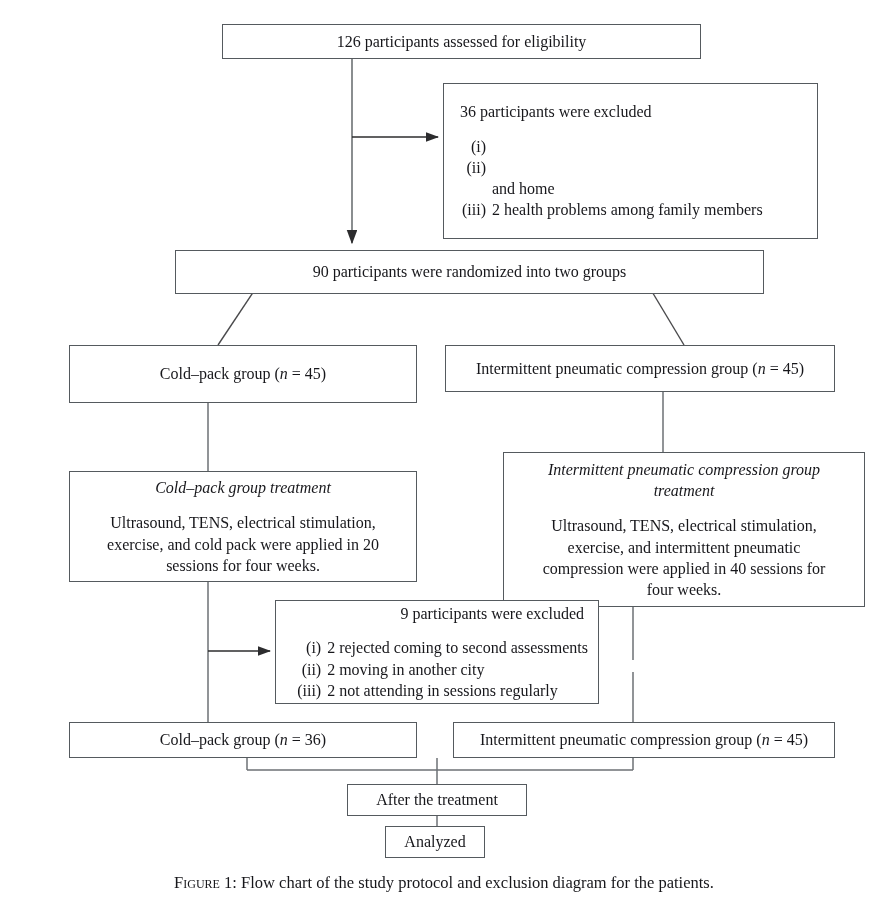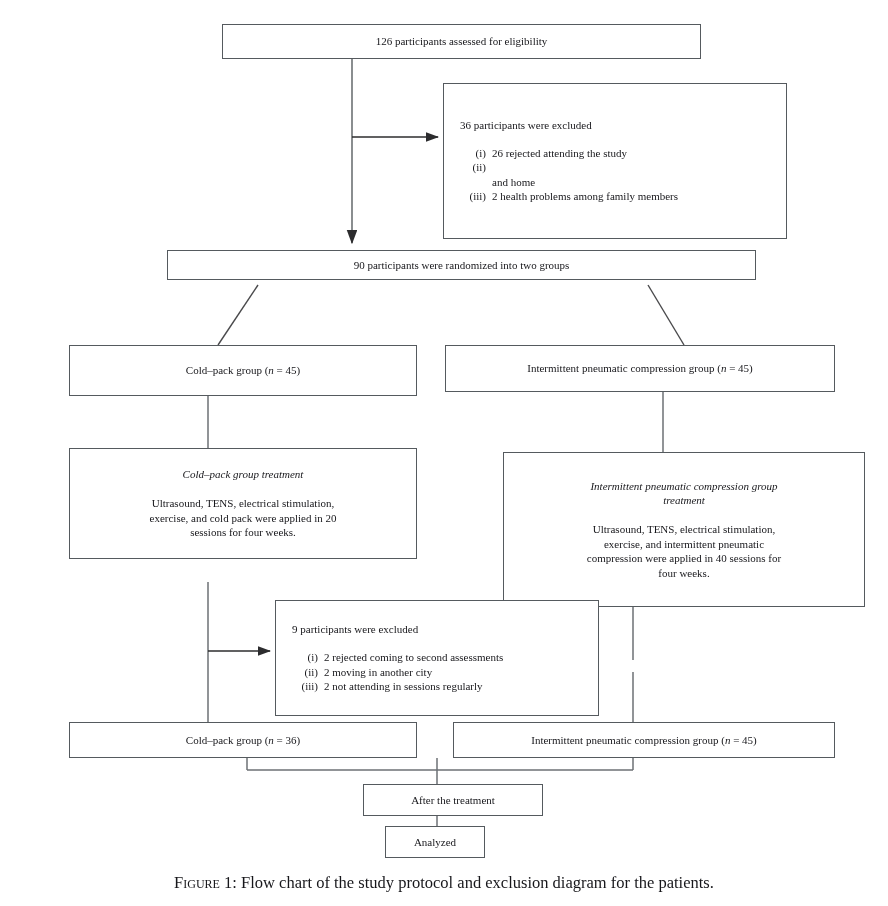--- a/index.html
+++ b/index.html
@@ -28,21 +28,21 @@
     pointer-events: none;
   }
   .box {
     position: absolute;
     box-sizing: border-box;
     border: 1.4px solid #555a5e;
     background: #ffffff;
     display: flex;
     flex-direction: column;
     justify-content: center;
-    font-size: 11px;
+    font-size: 16px;
     line-height: 1.33;
     z-index: 2;
   }
   .box.center { text-align: center; align-items: center; }
   .box.left   { text-align: left;  align-items: stretch; }
   .pad { padding: 0 10px; }
 
   .title-italic {
     font-style: italic;
     text-align: center;
@@ -130,76 +130,75 @@
     <line x1="633" y1="758" x2="633" y2="770" stroke="#6d7174" stroke-width="1.5"></line>
     <line x1="633" y1="770" x2="437" y2="770" stroke="#6d7174" stroke-width="1.5"></line>
 
     <line x1="437" y1="816" x2="437" y2="826" stroke="#6d7174" stroke-width="1.5"></line>
   </svg>
 
   <div class="box center" style="left:222px; top:24px; width:479px; height:35px;">
     <div class="pad">126 participants assessed for eligibility</div>
   </div>
 
-  <div class="box left" style="left:443px; top:83px; width:344px; height:156px;">
+  <div class="box left" style="left:443px; top:83px; width:375px; height:156px;">
     <div class="excl-head">36 participants were excluded</div>
     <ul class="excl-list">
       <li>
         <span class="marker">(i)</span>
-        <span class="item-text">26 rejected attending the study</span>
       </li>
       <li>
         <span class="marker">(ii)</span>
       </li>
       <li>
         <span class="item-text hang">and home</span>
       </li>
       <li>
         <span class="marker">(iii)</span>
         <span class="item-text">2 health problems among family members</span>
       </li>
     </ul>
   </div>
 
-  <div class="box center" style="left:167px; top:250px; width:589px; height:30px;">
+  <div class="box center" style="left:175px; top:250px; width:589px; height:44px;">
     <div class="pad">90 participants were randomized into two groups</div>
   </div>
 
 
-  <div class="box center" style="left:69px; top:345px; width:348px; height:51px;">
+  <div class="box center" style="left:69px; top:345px; width:348px; height:58px;">
     <div class="pad">
       <span>Cold–pack group (</span><var>n</var><span> = 45)</span>
     </div>
   </div>
 
   <div class="box center" style="left:445px; top:345px; width:390px; height:47px;">
     <div class="pad">
       <span>Intermittent pneumatic compression group (</span><var>n</var><span> = 45)</span>
     </div>
   </div>
 
-  <div class="box center" style="left:69px; top:448px; width:348px; height:111px;">
+  <div class="box center" style="left:69px; top:471px; width:348px; height:111px;">
     <div class="title-italic">Cold–pack group treatment</div>
     <div class="gap"></div>
     <div class="body-text">Ultrasound, TENS, electrical stimulation,</div>
     <div class="body-text">exercise, and cold pack were applied in 20</div>
     <div class="body-text">sessions for four weeks.</div>
   </div>
 
   <div class="box center" style="left:473px; top:452px; width:362px; height:155px;margin-left:30px;">
     <div class="title-italic">Intermittent pneumatic compression group</div>
     <div class="title-italic">treatment</div>
     <div class="gap"></div>
     <div class="body-text">Ultrasound, TENS, electrical stimulation,</div>
     <div class="body-text">exercise, and intermittent pneumatic</div>
     <div class="body-text">compression were applied in 40 sessions for</div>
     <div class="body-text">four weeks.</div>
   </div>
 
-  <div class="box left" style="left:275px; top:600px; width:324px; height:116px;">
+  <div class="box left" style="left:275px; top:600px; width:324px; height:104px;align-items:flex-end;">
     <div class="excl-head">9 participants were excluded</div>
     <ul class="excl-list">
       <li>
         <span class="marker">(i)</span>
         <span class="item-text">2 rejected coming to second assessments</span>
       </li>
       <li>
         <span class="marker">(ii)</span>
         <span class="item-text">2 moving in another city</span>
       </li>
@@ -215,21 +214,21 @@
       <span>Cold–pack group (</span><var>n</var><span> = 36)</span>
     </div>
   </div>
 
   <div class="box center" style="left:453px; top:722px; width:382px; height:36px;">
     <div class="pad">
       <span>Intermittent pneumatic compression group (</span><var>n</var><span> = 45)</span>
     </div>
   </div>
 
-  <div class="box center" style="left:347px; top:784px; width:180px; height:32px;margin-left:16px;">
+  <div class="box center" style="left:347px; top:784px; width:180px; height:32px;">
     <div class="pad">After the treatment</div>
   </div>
 
   <div class="box center" style="left:385px; top:826px; width:100px; height:32px;">
     <div class="pad">Analyzed</div>
   </div>
 
   <div id="caption">
     <span class="smallcaps">Figure</span>
     <span>1:</span>

